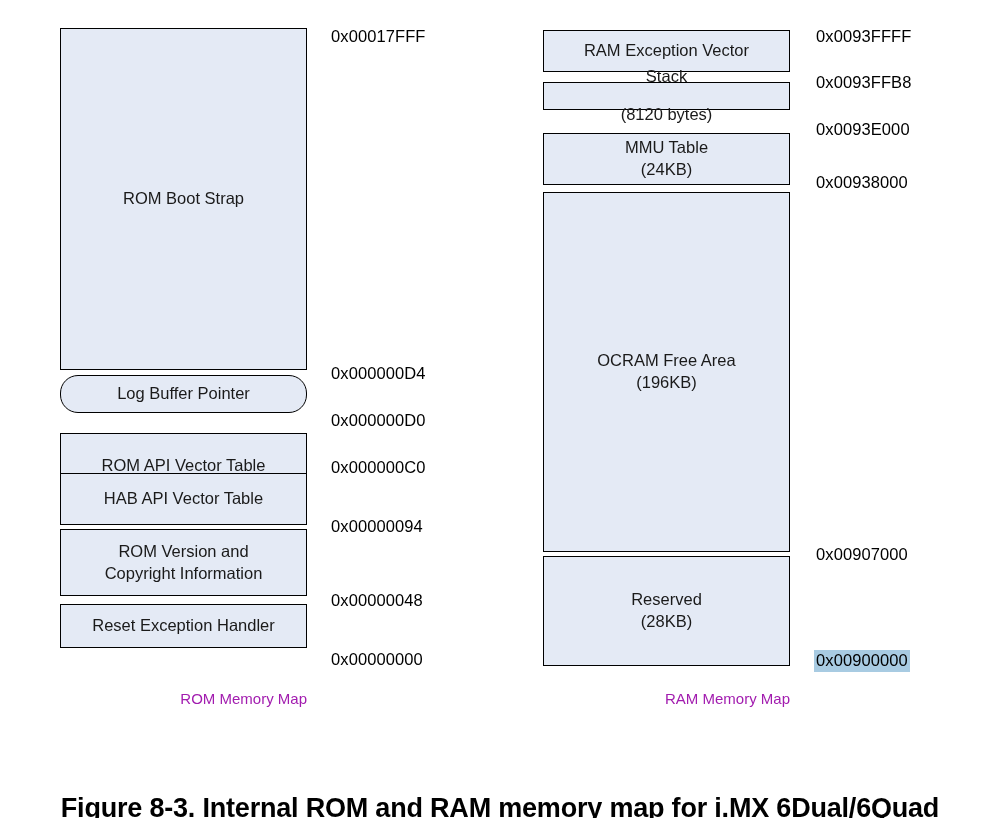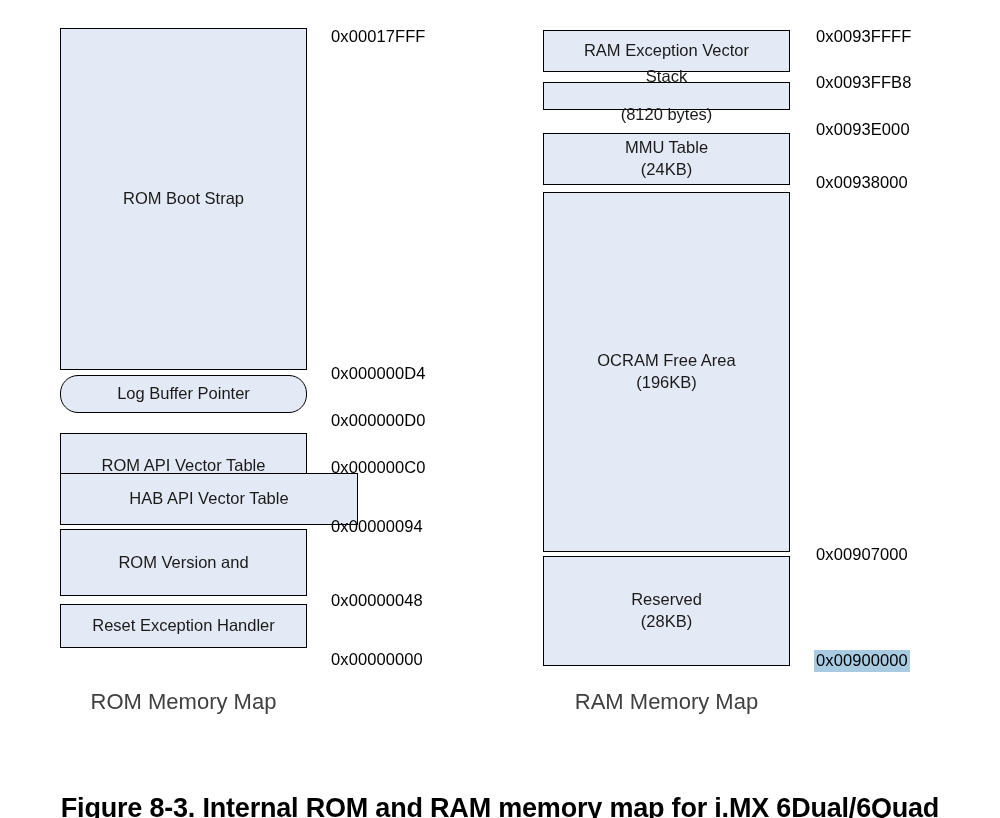--- a/index.html
+++ b/index.html
@@ -51,25 +51,25 @@
   }
   .addr.highlighted {
     background: #a8cbe2;
     padding: 2px 2px 3px 2px;
     margin-left: -2px;
   }
 
   
   .col-caption {
     position: absolute;
-    font-size: 22px;
+    font-size: 15px;
     line-height: 1;
     white-space: nowrap;
-    text-align: center;
-    color: #404040;
+    text-align: right;
+    color: #a21caf;
   }
 
   
   #figure-caption {
     position: absolute;
     left: 0;
     top: 765px;
     width: 1000px;
     text-align: center;
     font-size: 27px;
@@ -92,26 +92,27 @@
     </div>
 
     <div class="mem-box" style="left:60px; top:375px; width:247px; height:38px;border-radius:18px;">
       <span>Log Buffer Pointer</span>
     </div>
 
     <div class="mem-box" style="left:60px; top:433px; width:247px; height:65px;">
       <span>ROM API Vector Table</span>
     </div>
 
-    <div class="mem-box" style="left:60px; top:473px; width:298px; height:52px;">
+    <div class="mem-box" style="left:60px; top:473px; width:247px; height:52px;">
       <span>HAB API Vector Table</span>
     </div>
 
     <div class="mem-box" style="left:60px; top:529px; width:247px; height:67px;">
       <span>ROM Version and</span>
+      <span class="line2">Copyright Information</span>
     </div>
 
     <div class="mem-box" style="left:60px; top:604px; width:247px; height:44px;">
       <span>Reset Exception Handler</span>
     </div>
 
     <div class="addr" style="left:331px; top:28px;">0x00017FFF</div>
     <div class="addr" style="left:331px; top:365px;">0x000000D4</div>
     <div class="addr" style="left:331px; top:412px;">0x000000D0</div>
     <div class="addr" style="left:331px; top:459px;">0x000000C0</div>

